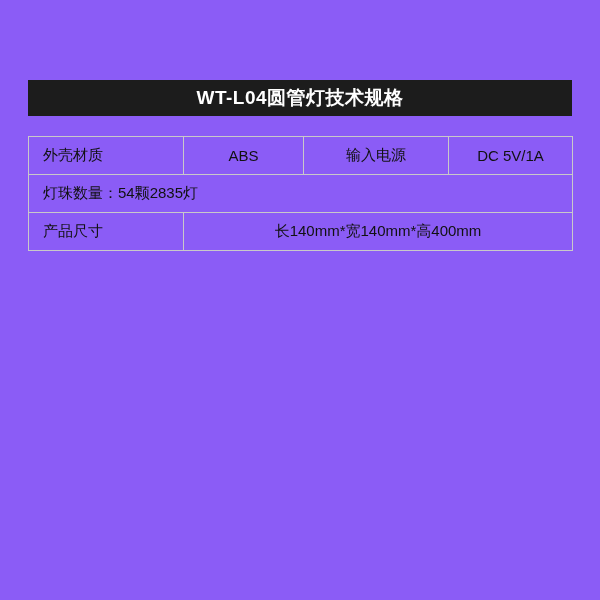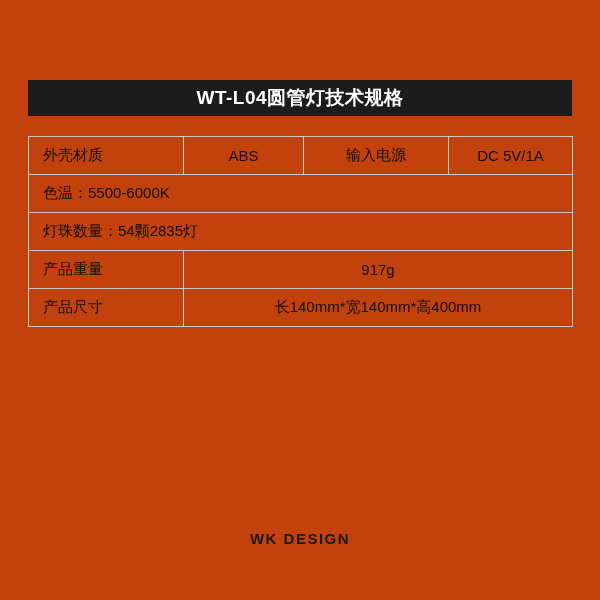--- a/index.html
+++ b/index.html
@@ -10,21 +10,21 @@
     width: 600px;
     height: 600px;
     background: #8b8b8b;
     font-family: "Liberation Sans", sans-serif;
     overflow: hidden;
   }
   .page {
     position: relative;
     width: 600px;
     height: 600px;
-    background: #c2410c;
+    background: #8b5cf6;
     box-sizing: border-box;
   }
   .spec-card {
     position: absolute;
     left: 28px;
     top: 80px;
     width: 544px;
   }
   .title-bar {
     background: #1c1c1c;
@@ -95,33 +95,25 @@
           <col class="col-d">
       </colgroup>
       <tbody>
         <tr>
           <td class="c-label">外壳材质</td>
           <td class="c-value">ABS</td>
           <td class="c-value">输入电源</td>
           <td class="c-value">DC 5V/1A</td>
         </tr>
         <tr>
-          <td class="c-label" colspan="4">色温：5500-6000K</td>
-        </tr>
-        <tr>
           <td class="c-label" colspan="4">灯珠数量：54颗2835灯</td>
-        </tr>
-        <tr>
-          <td class="c-label">产品重量</td>
-          <td class="c-value" colspan="3">917g</td>
         </tr>
         <tr>
           <td class="c-label">产品尺寸</td>
           <td class="c-value" colspan="3">长140mm*宽140mm*高400mm</td>
         </tr>
       </tbody>
     </table>
 
   </div>
 
-  <div class="footer-brand">WK DESIGN</div>
 
 </div>
 
 </body></html>

